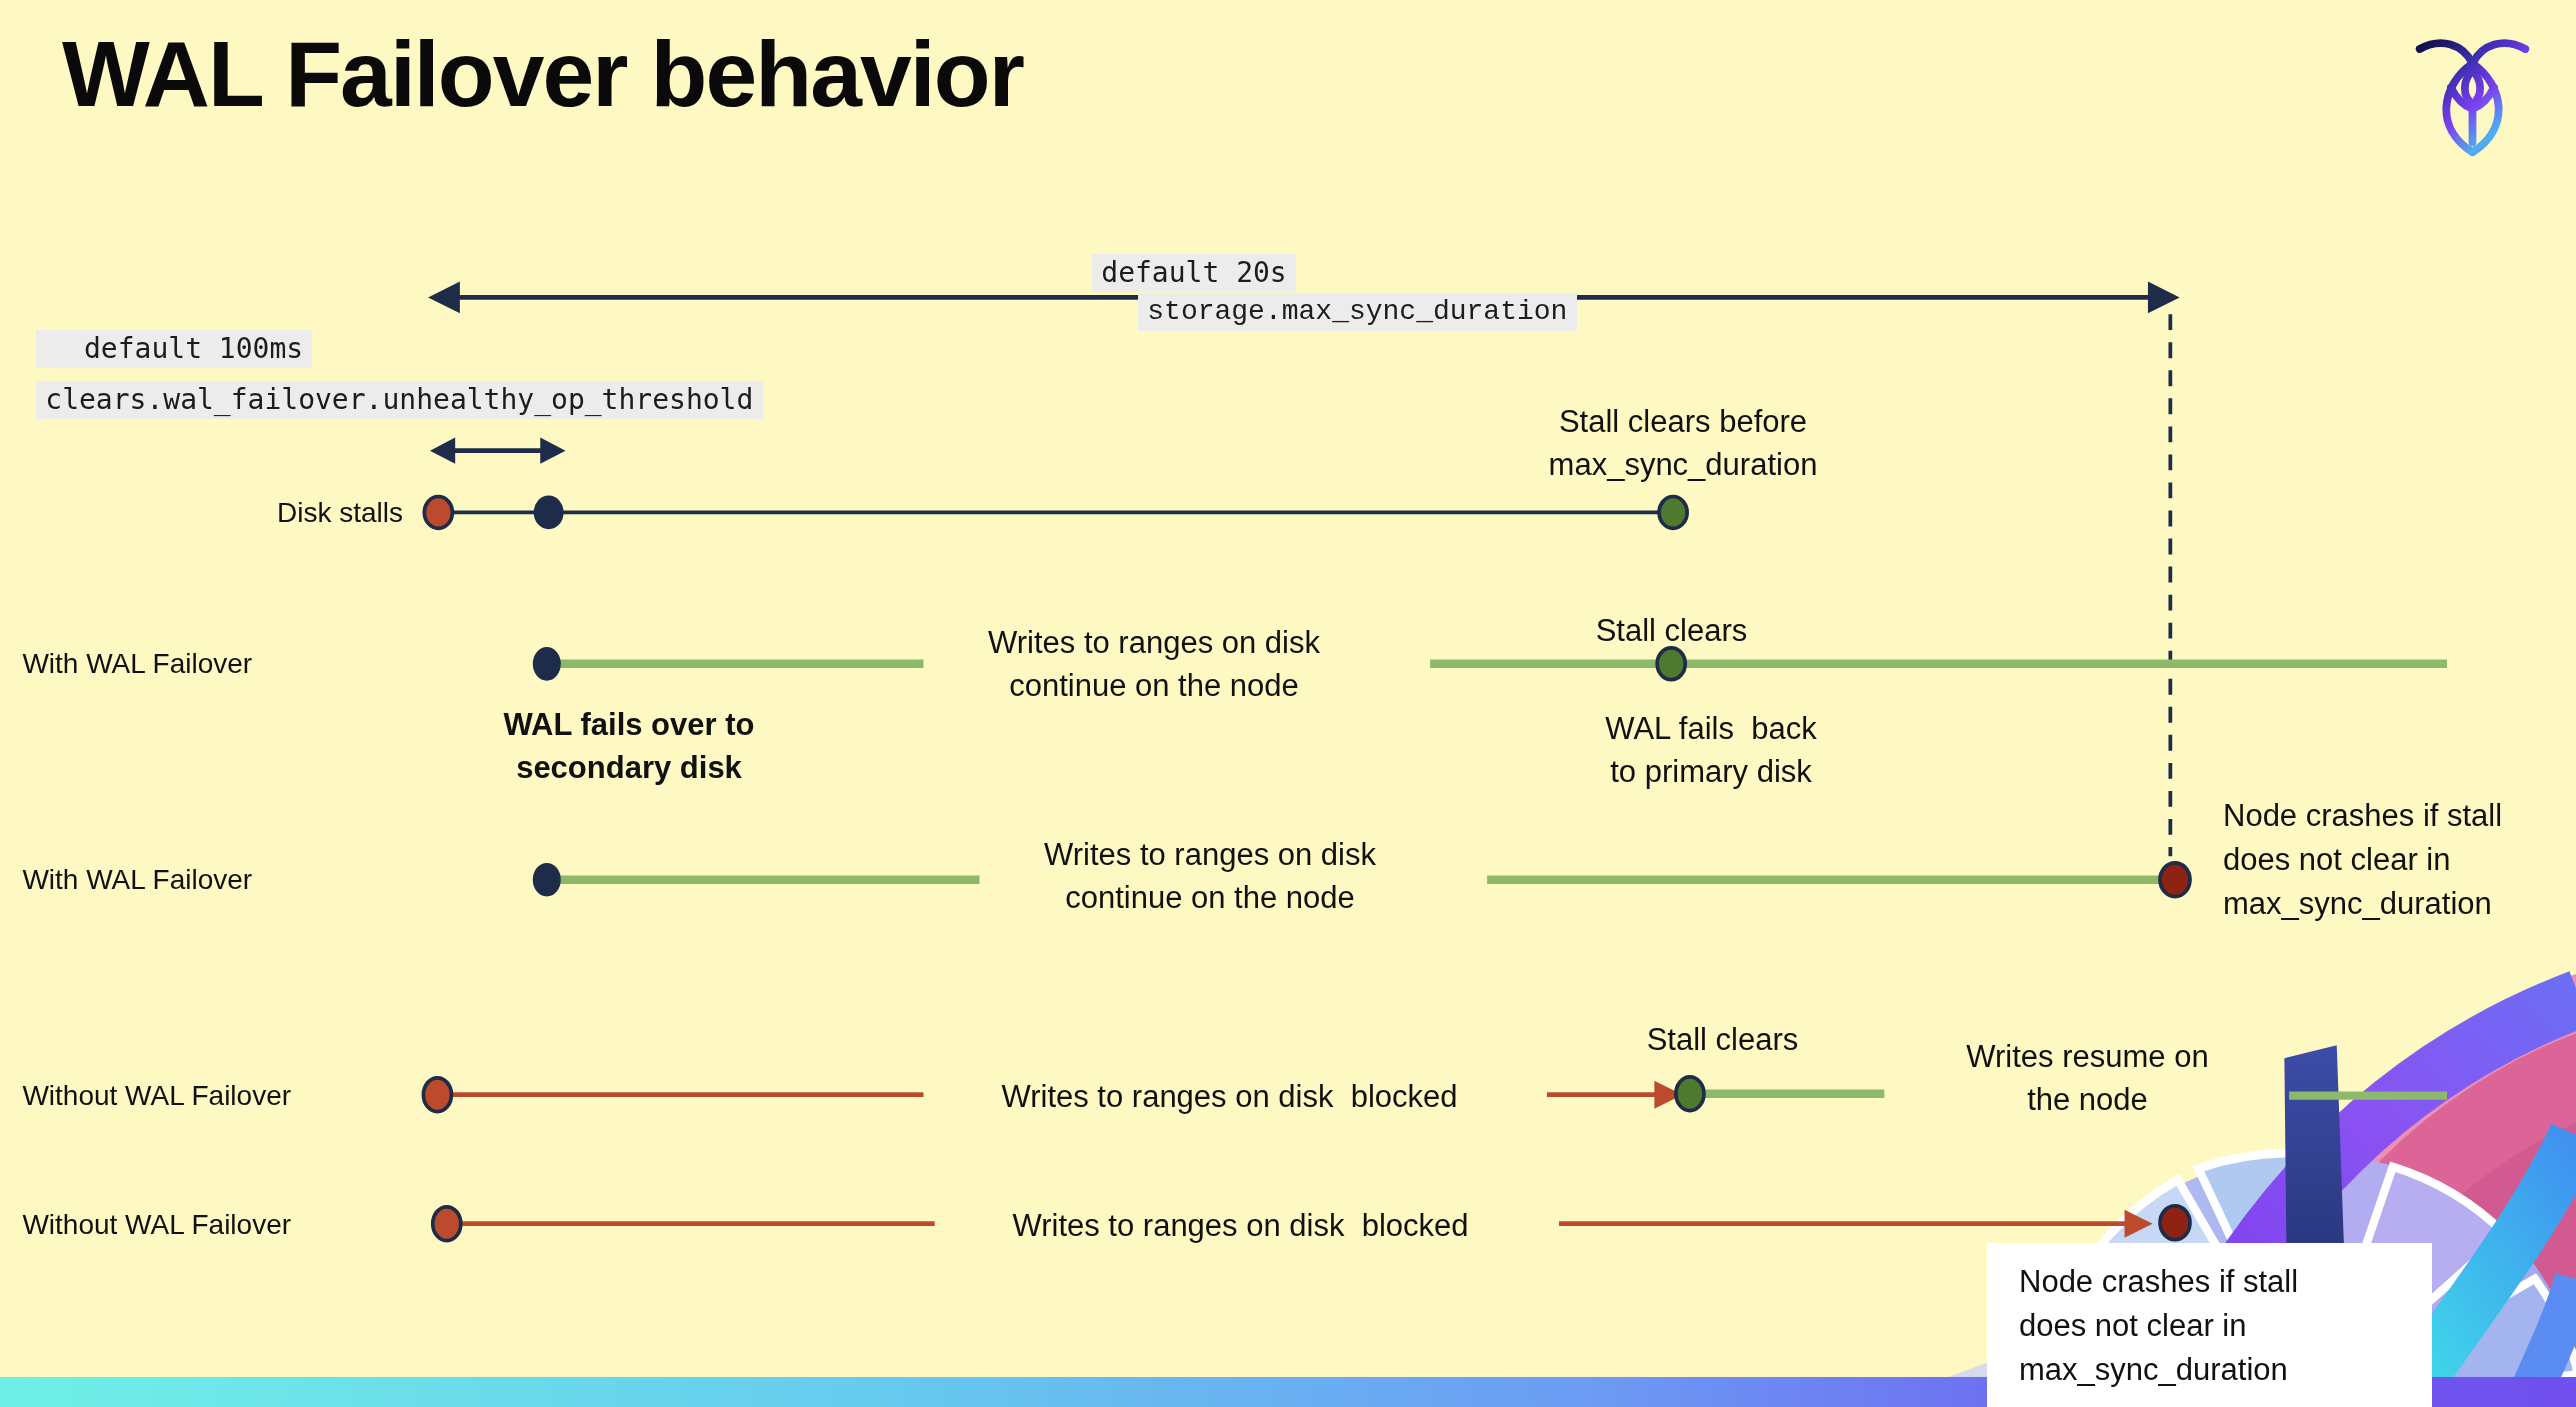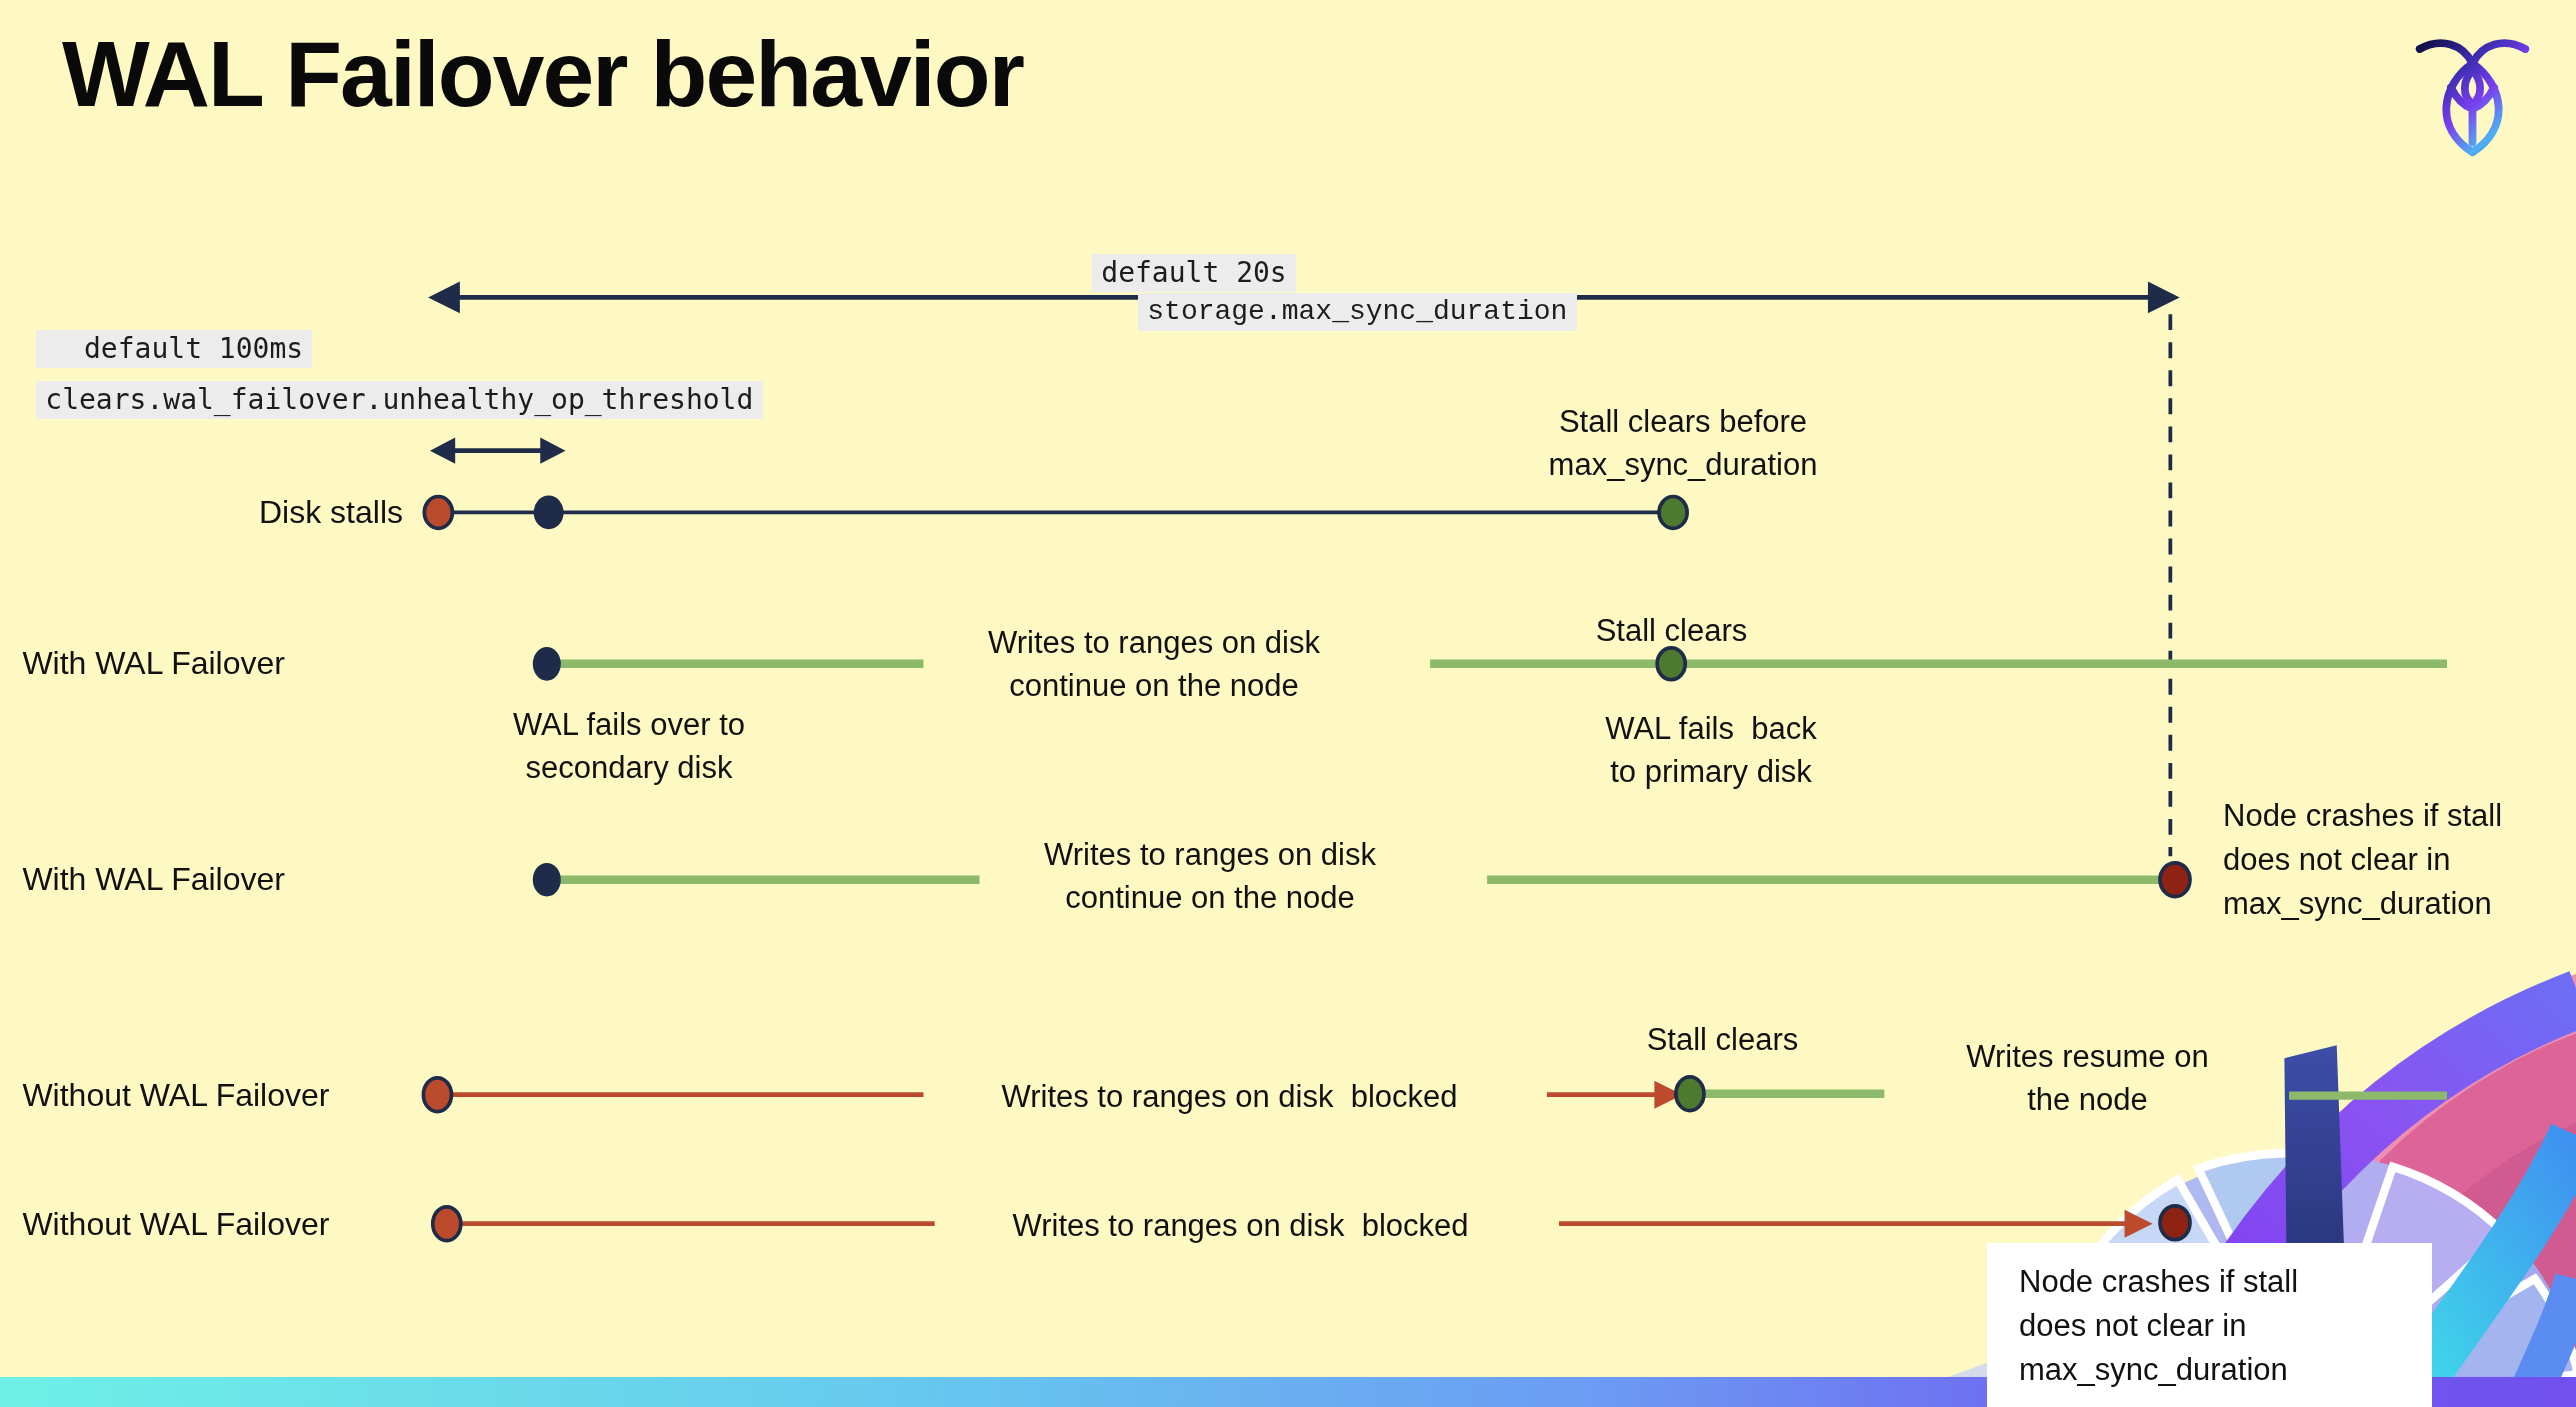--- a/index.html
+++ b/index.html
@@ -4,21 +4,21 @@
 <style>
   html,body{margin:0;padding:0;background:#ffffff;}
   .canvas{position:relative;width:2576px;height:1408px;overflow:hidden;background:#fef9c3;
           font-family:"Liberation Sans",sans-serif;color:var(--text,#111);}
   .abs{position:absolute;}
   svg.layer{position:absolute;left:0;top:0;}
   .title{left:62px;top:20.6px;font-size:93px;font-weight:bold;letter-spacing:-1.9px;color:#0a0a0a;}
   .chip{position:absolute;background:var(--chip-bg,#ECECEC);color:#1c1c1c;
         font-family:"DejaVu Sans Mono",monospace;font-size:28px;line-height:34px;
         padding:1.9px 9.3px;white-space:pre;}
-  .rowlabel{position:absolute;font-size:32px;line-height:37px;color:#111;}
+  .rowlabel{position:absolute;font-size:28px;line-height:37px;color:#111;}
   .ann{position:absolute;font-size:31px;line-height:43px;color:#111;white-space:pre-wrap;}
   .center{text-align:center;}
   .right{text-align:right;}
   .crash-box{position:absolute;left:1987px;top:1243px;width:445px;height:165px;background:#ffffff;}
   .crash-box .ann{position:absolute;left:32px;top:17px;line-height:44px;}
   .logo{position:absolute;left:2410px;top:37px;}
 </style>
 </head>
 <body>
 
@@ -146,21 +146,21 @@
 
   <div class="rowlabel right" style="left:151px;top:494px;width:252px;">Disk stalls</div>
   <div class="rowlabel" style="left:22.4px;top:645px;">With WAL Failover</div>
   <div class="rowlabel" style="left:22.4px;top:861px;">With WAL Failover</div>
   <div class="rowlabel" style="left:22.4px;top:1077px;">Without WAL Failover</div>
   <div class="rowlabel" style="left:22.4px;top:1206px;">Without WAL Failover</div>
 
   <div class="ann center" style="left:1524px;top:400px;width:318px;">Stall clears before
 max_sync_duration</div>
 
-  <div class="ann center" style="left:463px;top:703px;width:332px;">WAL fails over to
+  <div class="ann center" style="left:463px;top:703px;width:332px;font-weight:bold;">WAL fails over to
 secondary disk</div>
   <div class="ann center" style="left:946px;top:621px;width:416px;">Writes to ranges on disk
 continue on the node</div>
   <div class="ann center" style="left:1550px;top:609px;width:243px;">Stall clears</div>
   <div class="ann center" style="left:1545px;top:707px;width:332px;">WAL fails  back
 to primary disk</div>
 
   <div class="ann center" style="left:1002px;top:833px;width:416px;">Writes to ranges on disk
 continue on the node</div>
   <div class="ann" style="left:2223px;top:794px;width:348px;line-height:44px;">Node crashes if stall

